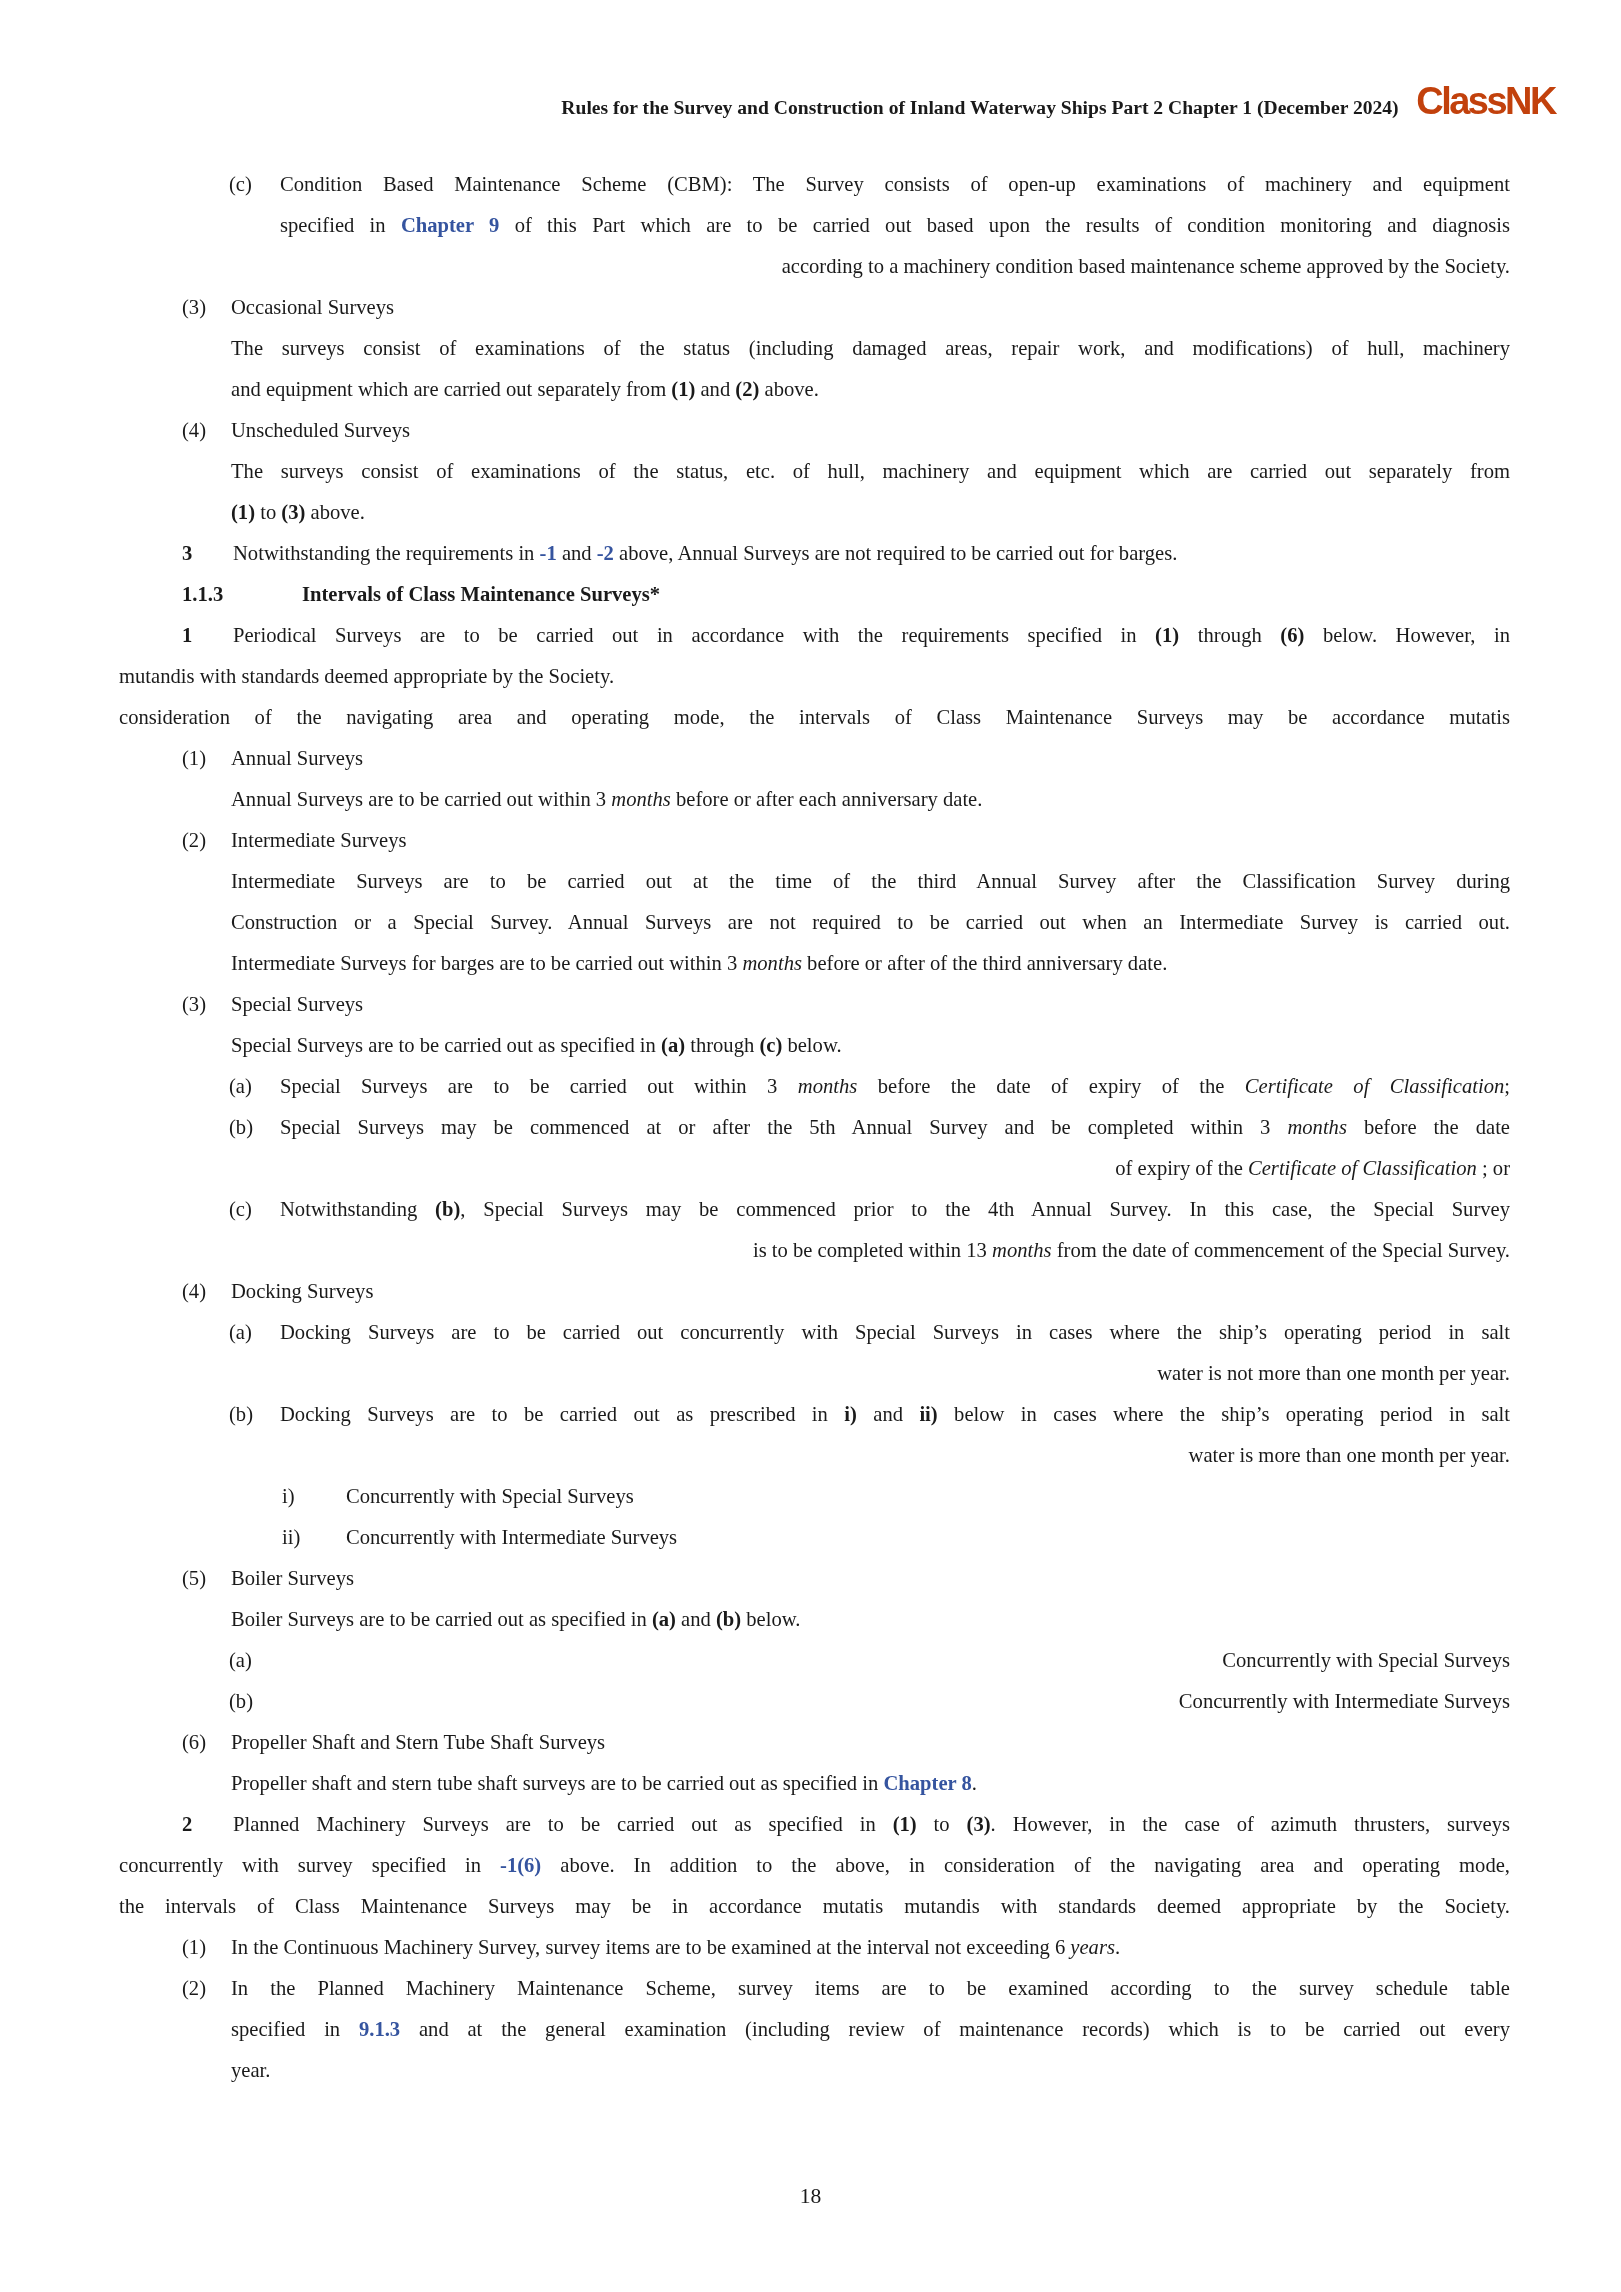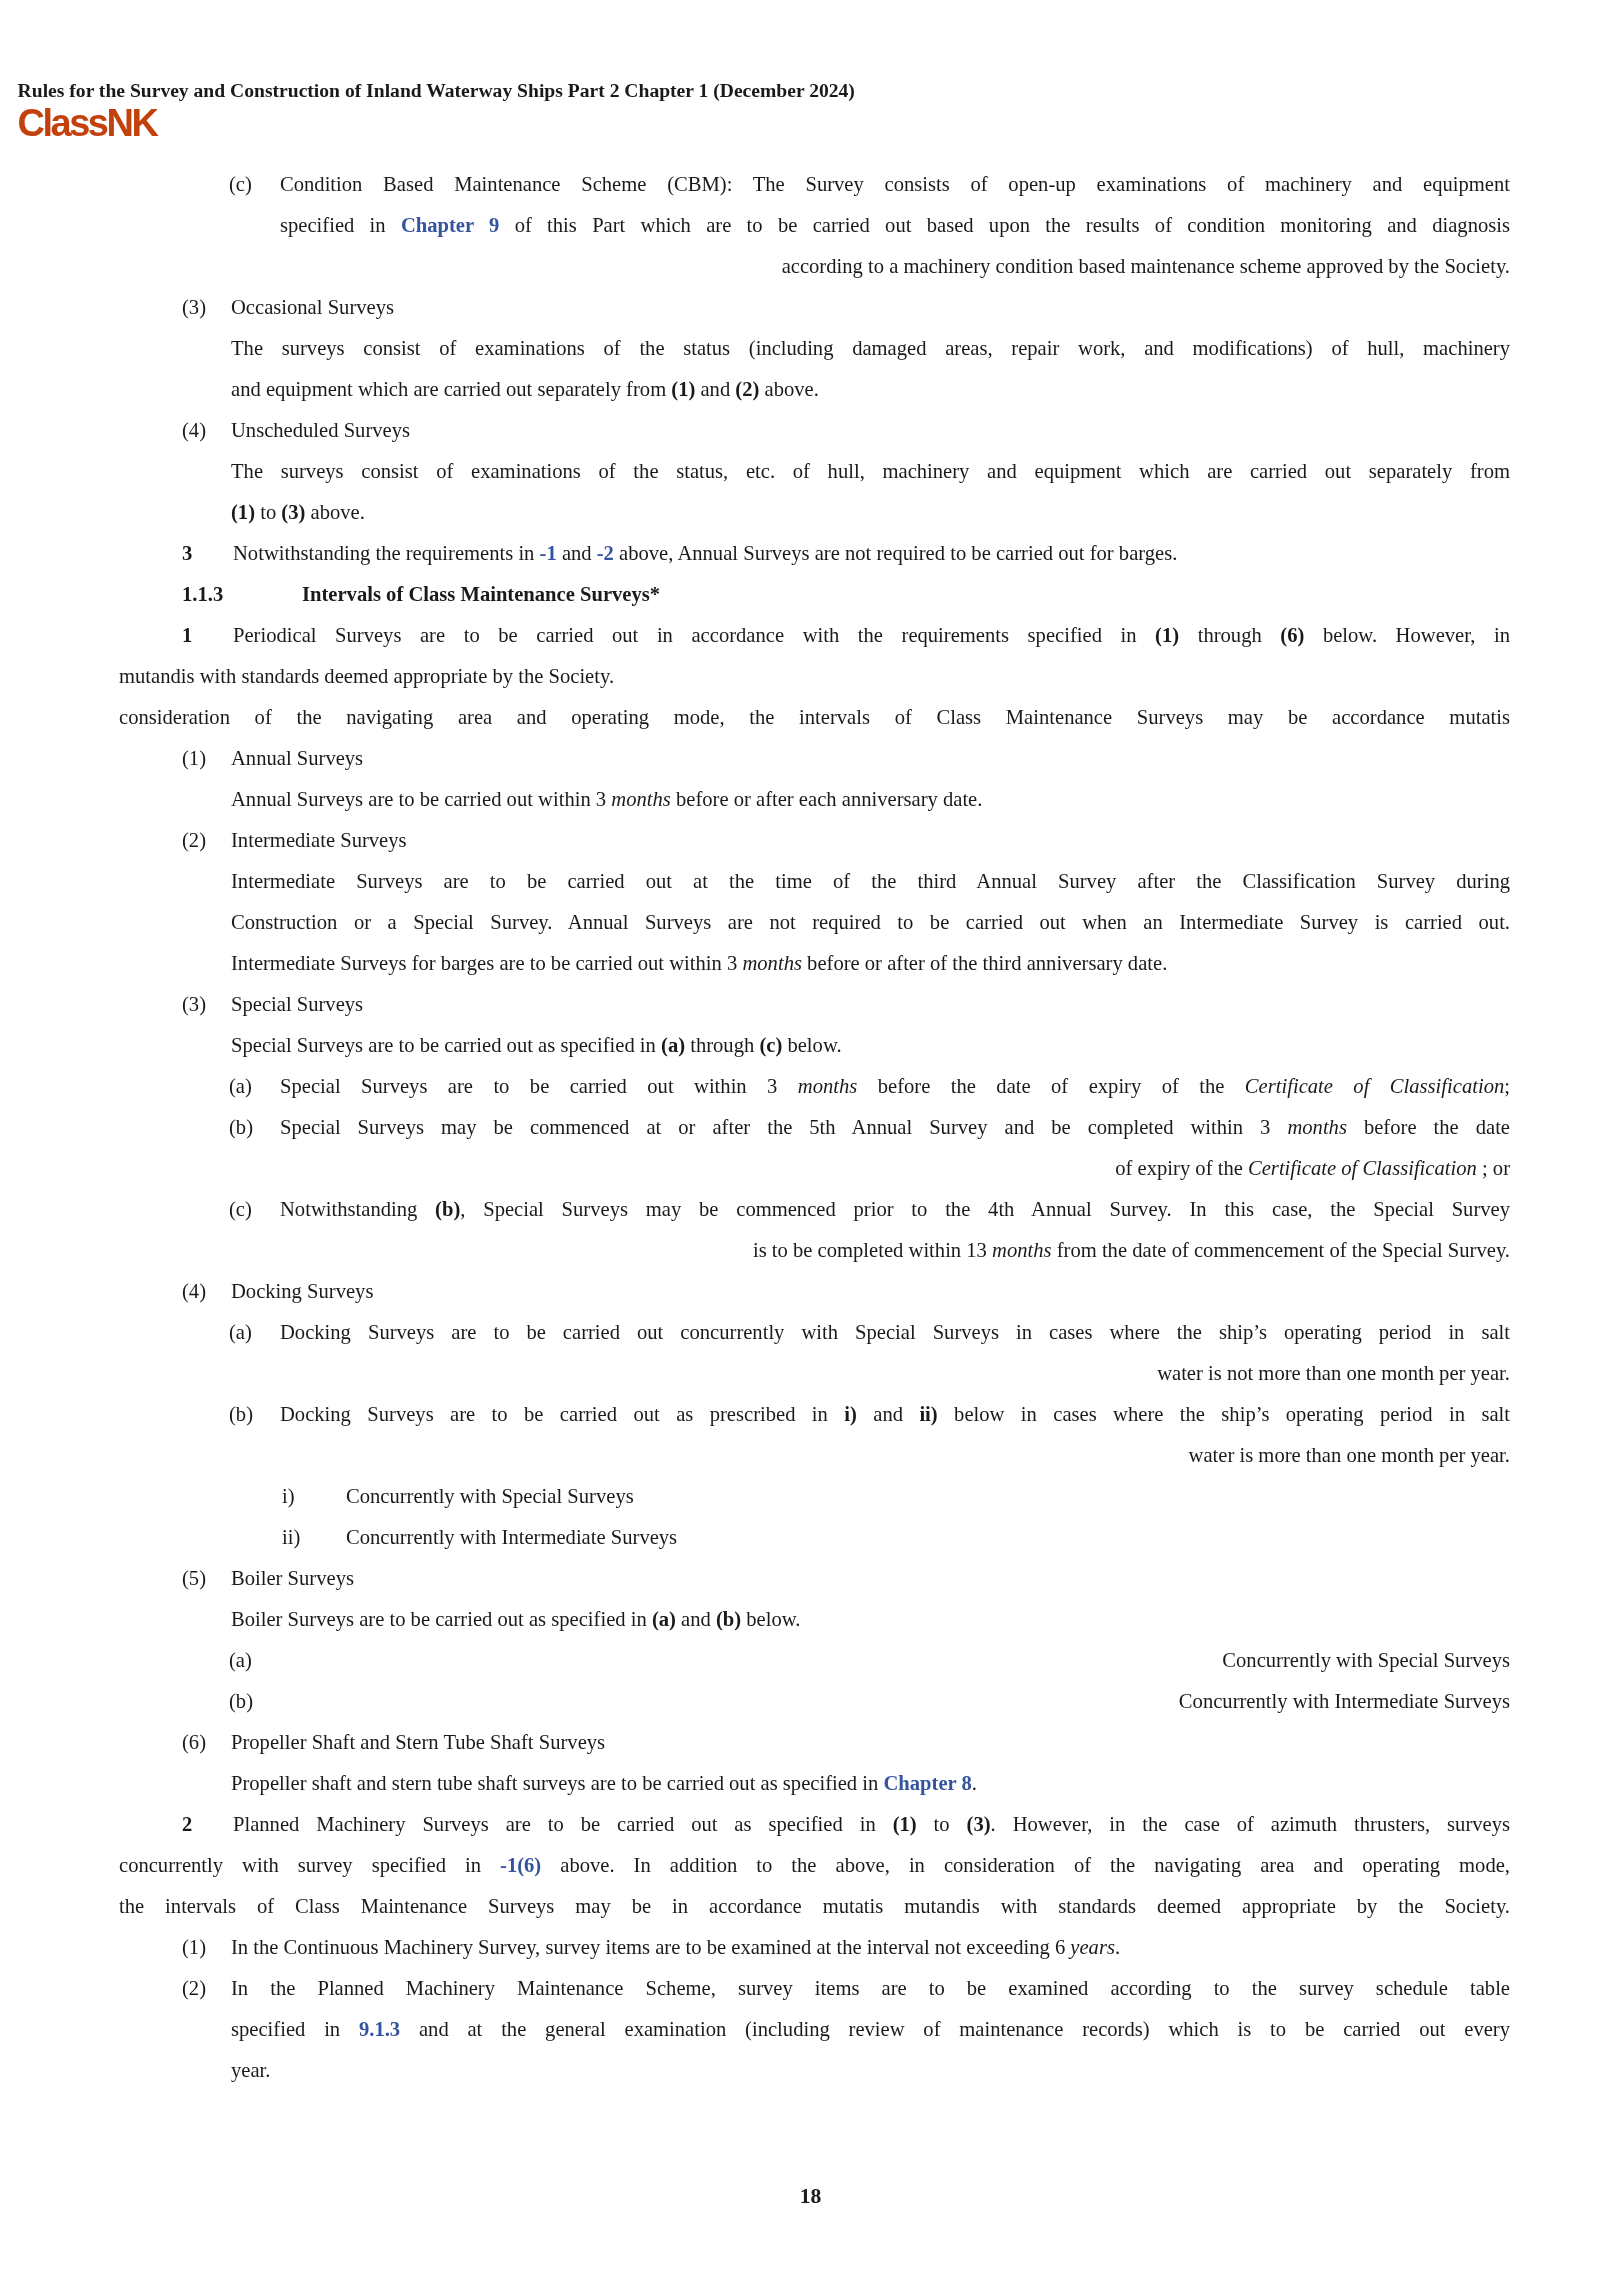--- a/index.html
+++ b/index.html
@@ -14,21 +14,20 @@
     font-family:"Liberation Serif","DejaVu Serif",serif;
     color:var(--text-color);
     overflow:hidden;
   }
   
   .header{
     position:absolute;
     top:80px; left:0; right:66px;
     display:flex; justify-content:flex-end; align-items:baseline;
     white-space:nowrap;
-    flex-direction:column;
   }
   .header-title{
     font-weight:bold;
     font-size:19.6px;
     letter-spacing:0px;
   }
   .logo{
     font-family:"Liberation Sans","DejaVu Sans",sans-serif;
     font-weight:bold;
     font-size:38px;
@@ -72,21 +71,20 @@
   .b{font-weight:bold;}
   .i{font-style:italic;}
   .L{font-weight:bold;color:var(--link-color);cursor:pointer;}
   
   .page-number{
     position:absolute;
     top:2184px; left:0;
     width:100%;
     text-align:center;
     font-size:21.6px;
-    font-weight:bold;
   }
 </style>
 </head>
 <body>
 
 <div class="header">
   <span class="header-title">Rules for the Survey and Construction of Inland Waterway Ships Part 2 Chapter 1 (December 2024)</span>
   <span class="logo">ClassNK</span>
 </div>
 

